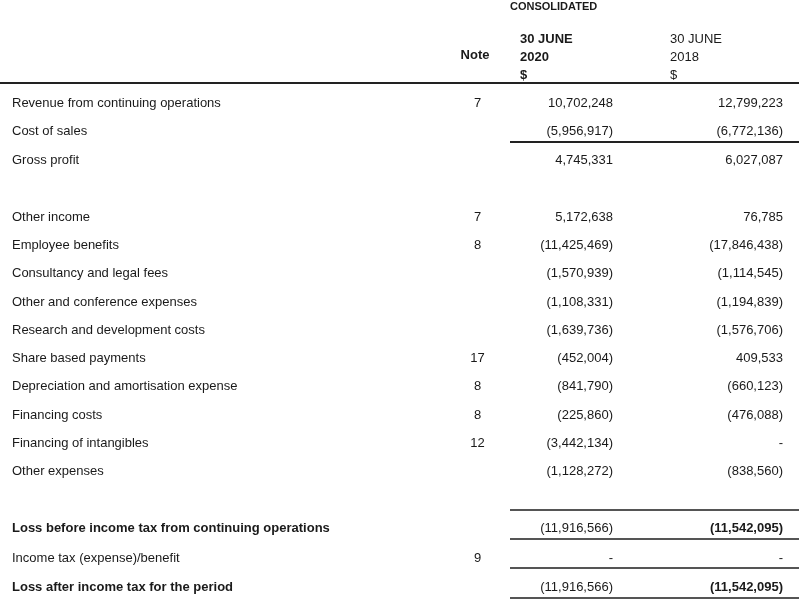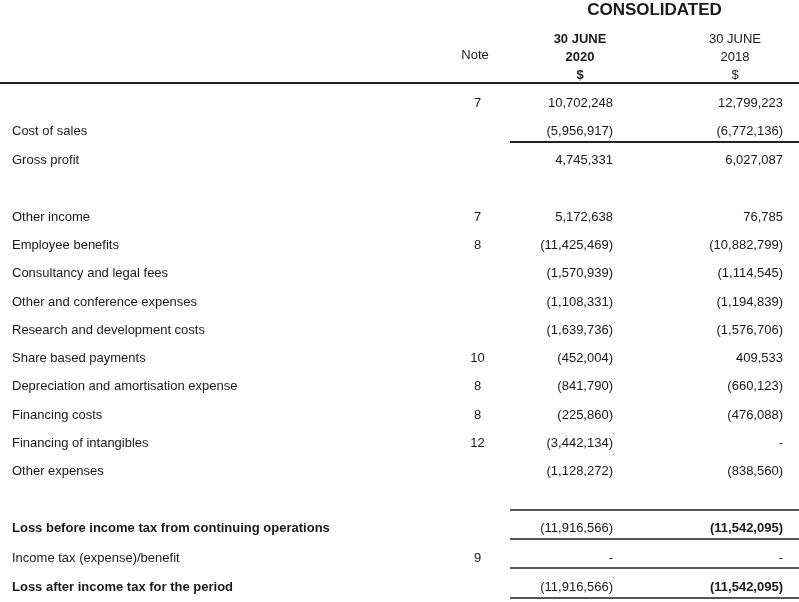--- a/index.html
+++ b/index.html
@@ -3,23 +3,23 @@
 <meta charset="utf-8">
 <style>
   html, body { margin: 0; padding: 0; background: #ffffff; }
   body {
     width: 799px; height: 602px; position: relative; overflow: hidden;
     font-family: "Liberation Sans", "DejaVu Sans", sans-serif;
     color: #1a1a1a; font-size: 13px;
   }
   .abs { position: absolute; white-space: nowrap; }
   .bold { font-weight: bold; }
-  .hdr-consol { left: 510px; width: 289px; top: 0px; text-align: center; font-weight: bold; font-size: 17px; }
-  .hdr-note { left: 440px; width: 70px; top: 47px; text-align: center; font-weight: normal; }
-  .hdr-col { top: 30px; text-align: center; line-height: 18px; }
+  .hdr-consol { left: 510px; width: 289px; top: 0px; font-weight: bold; font-size: 11px; }
+  .hdr-note { left: 440px; width: 70px; top: 47px; text-align: center; font-weight: bold; }
+  .hdr-col { top: 30px; text-align: left; line-height: 18px; }
   .hdr-col.c1 { left: 520px; width: 120px; font-weight: bold; }
   .hdr-col.c2 { left: 670px; width: 130px; }
   .rule-full { position: absolute; left: 0; width: 799px; top: 82px; height: 2px; background: #222; }
   .row { position: absolute; left: 0; width: 799px; height: 20px; }
   .row .label { position: absolute; left: 12px; top: 0; }
   .row .note { position: absolute; left: 440px; width: 75px; text-align: center; top: 0; }
   .row .v1 { position: absolute; right: 186px; top: 0; font-weight: normal; text-align: right; }
   .row .v2 { position: absolute; right: 16px; top: 0; text-align: center; }
   .row.bold .label { font-weight: bold; }
   .rule { position: absolute; left: 510px; width: 289px; height: 2px; background: #555; }
@@ -36,20 +36,21 @@
   <div>$</div>
 </div>
 <div class="abs hdr-col c2">
   <div>30 JUNE</div>
   <div>2018</div>
   <div>$</div>
 </div>
 <div class="rule-full"></div>
 
 <div class="row" style="top:95px">
+  <span class="label">Revenue from continuing operations</span>
   <span class="note">7</span>
   <span class="v1">10,702,248</span>
   <span class="v2">12,799,223</span>
 </div>
 <div class="row" style="top:123px">
   <span class="label">Cost of sales</span>
   <span class="note"></span>
   <span class="v1">(5,956,917)</span>
   <span class="v2">(6,772,136)</span>
 </div>
@@ -64,21 +65,21 @@
 <div class="row" style="top:209px">
   <span class="label">Other income</span>
   <span class="note">7</span>
   <span class="v1">5,172,638</span>
   <span class="v2">76,785</span>
 </div>
 <div class="row" style="top:237px">
   <span class="label">Employee benefits</span>
   <span class="note">8</span>
   <span class="v1">(11,425,469)</span>
-  <span class="v2">(10,882,799)</span>
+  <span class="v2">(17,846,438)</span>
 </div>
 <div class="row" style="top:265px">
   <span class="label">Consultancy and legal fees</span>
   <span class="note"></span>
   <span class="v1">(1,570,939)</span>
   <span class="v2">(1,114,545)</span>
 </div>
 <div class="row" style="top:294px">
   <span class="label">Other and conference expenses</span>
   <span class="note"></span>
@@ -86,21 +87,21 @@
   <span class="v2">(1,194,839)</span>
 </div>
 <div class="row" style="top:322px">
   <span class="label">Research and development costs</span>
   <span class="note"></span>
   <span class="v1">(1,639,736)</span>
   <span class="v2">(1,576,706)</span>
 </div>
 <div class="row" style="top:350px">
   <span class="label">Share based payments</span>
-  <span class="note">10</span>
+  <span class="note">17</span>
   <span class="v1">(452,004)</span>
   <span class="v2">409,533</span>
 </div>
 <div class="row" style="top:378px">
   <span class="label">Depreciation and amortisation expense</span>
   <span class="note">8</span>
   <span class="v1">(841,790)</span>
   <span class="v2">(660,123)</span>
 </div>
 <div class="row" style="top:407px">

